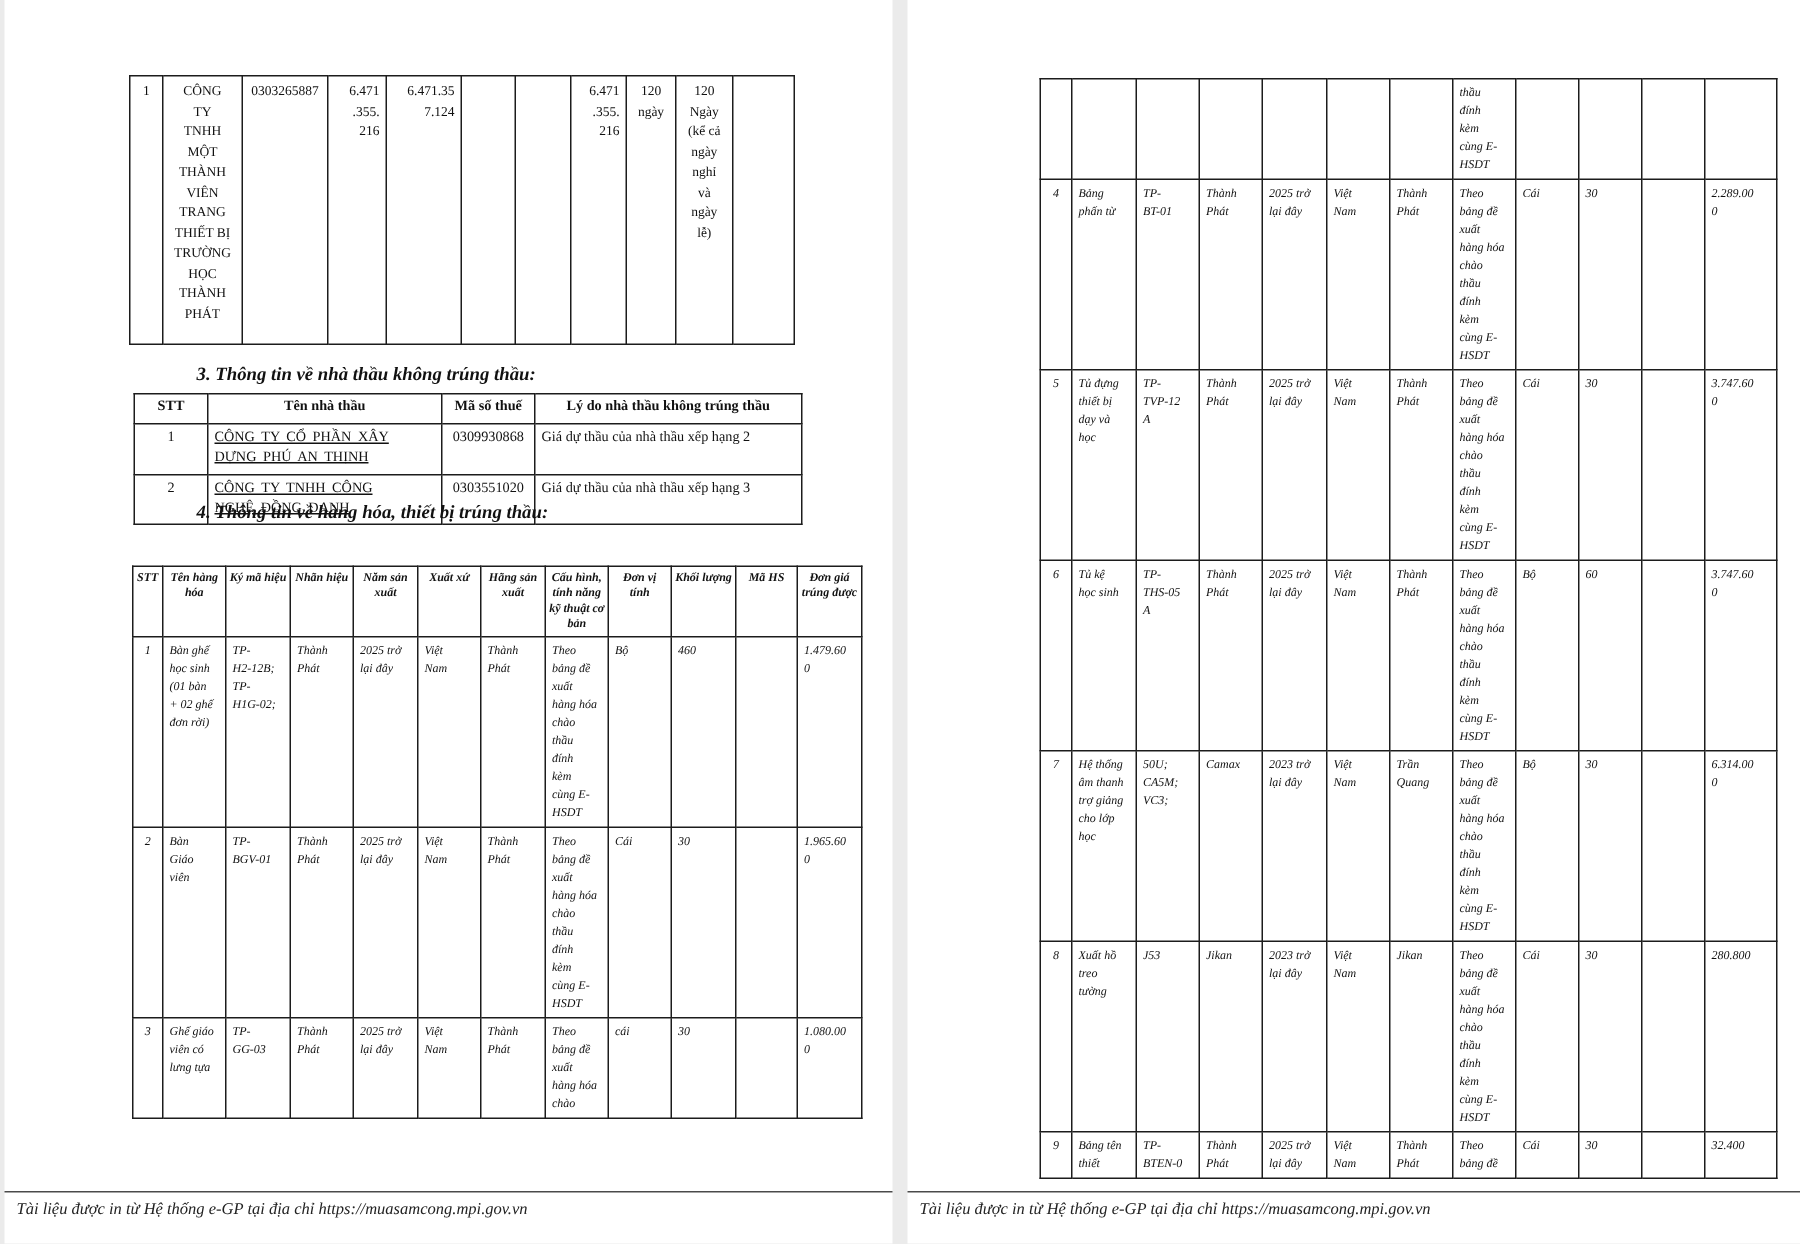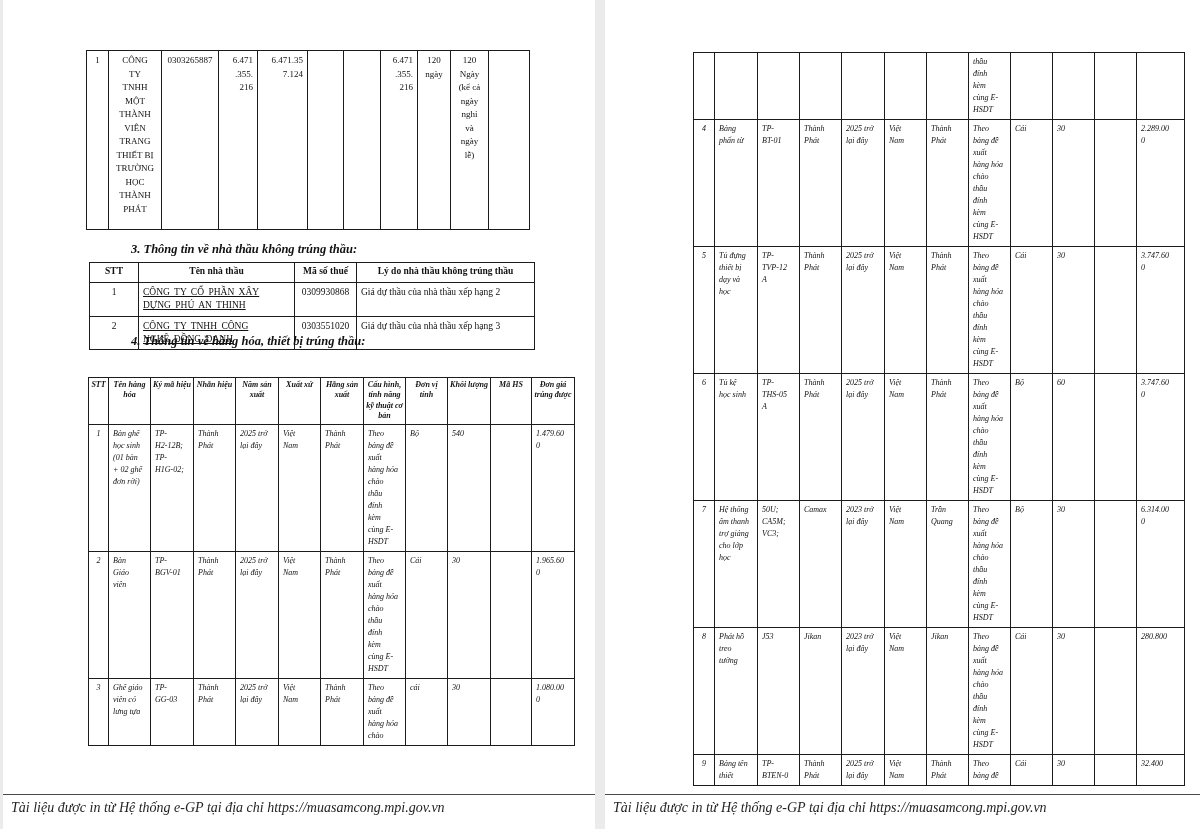--- a/index.html
+++ b/index.html
@@ -49,21 +49,21 @@
   .tbl-goods-right tr:nth-child(6) td{height:118px;}
 
   .section-heading{
     position:absolute;left:128px;font-size:12.5px;font-weight:bold;font-style:italic;
     white-space:nowrap;
   }
   .heading-3{top:242px;font-style:italic;}
   .heading-4{top:334px;}
 
   .footer-line{position:absolute;left:0;right:0;top:794px;border-top:1px solid #4a4a4a;}
-  .footer-text{position:absolute;left:8px;top:800px;font-size:14px;font-style:italic;color:#222;
+  .footer-text{position:absolute;left:8px;top:800px;font-size:11px;font-style:italic;color:#222;
                white-space:nowrap;}
 </style>
 </head>
 <body>
 
 <div class="page" id="page-left">
 
   <table class="tbl-top">
     <colgroup>
       <col style="width:22px">
@@ -207,21 +207,21 @@
 bảng đề
 xuất
 hàng hóa
 chào
 thầu
 đính
 kèm
 cùng E-
 HSDT</td>
           <td>Bộ</td>
-          <td>540</td>
+          <td>460</td>
           <td></td>
           <td>1.479.60
 0</td>
         </tr>
         <tr>
           <td>2</td>
           <td>Bàn
 Giáo
 viên</td>
           <td>TP-
@@ -441,21 +441,21 @@
 cùng E-
 HSDT</td>
           <td>Bộ</td>
           <td>30</td>
           <td></td>
           <td>6.314.00
 0</td>
         </tr>
         <tr>
           <td>8</td>
-          <td>Phát hồ
+          <td>Xuất hồ
 treo
 tường</td>
           <td>J53</td>
           <td>Jikan</td>
           <td>2023 trở
 lại đây</td>
           <td>Việt
 Nam</td>
           <td>Jikan</td>
           <td>Theo

